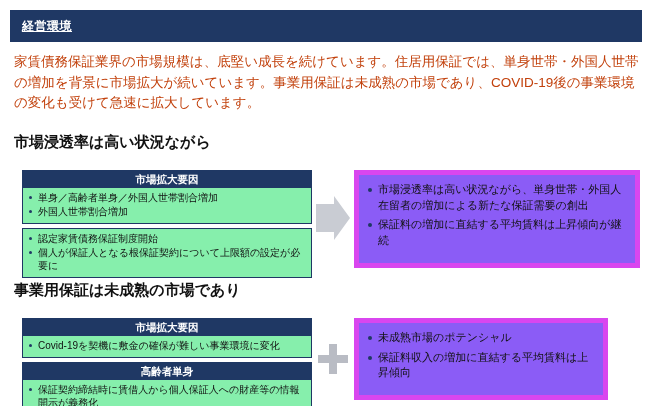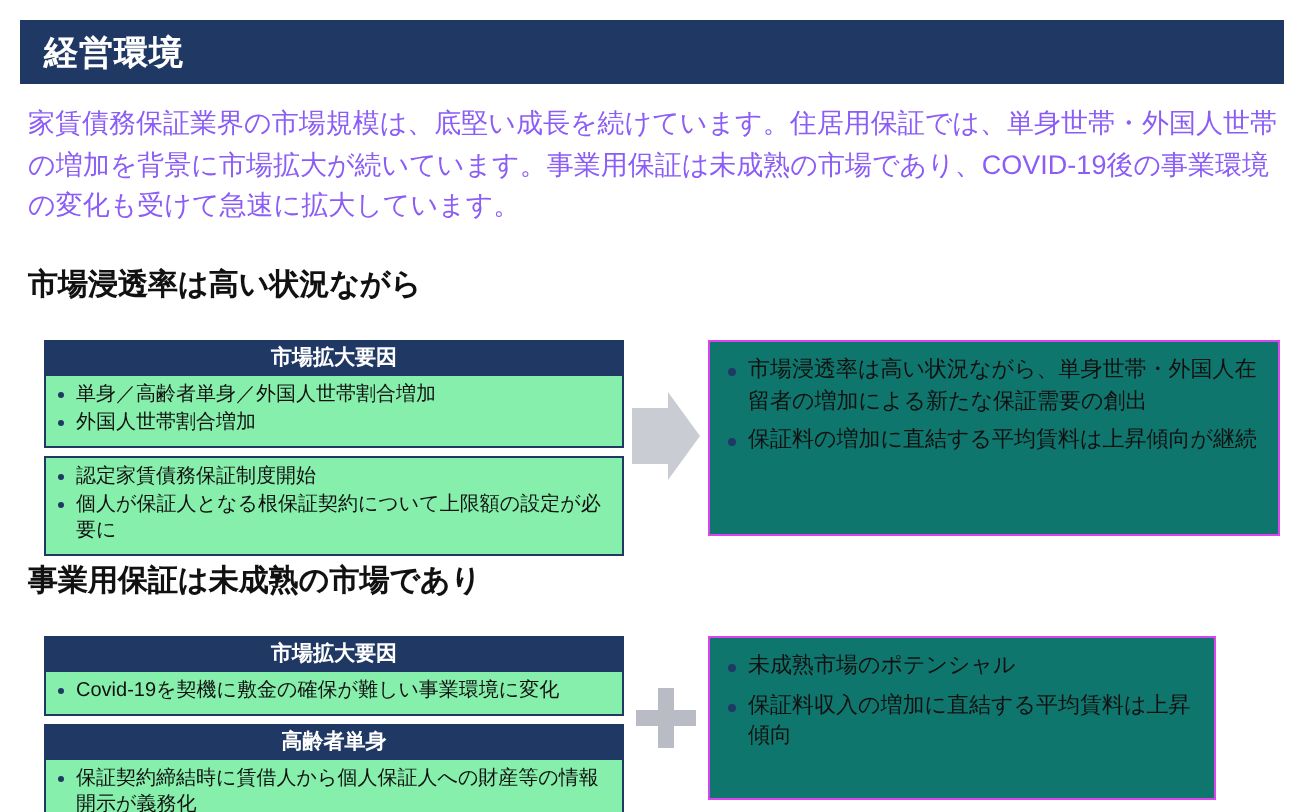--- a/index.html
+++ b/index.html
@@ -27,35 +27,36 @@
     left: 10px;
     top: 10px;
     width: 632px;
     height: 32px;
     background: #1f3864;
     display: flex;
     align-items: center;
   }
   .header-title {
     color: #ffffff;
-    font-size: 17px;
+    font-size: 12px;
     font-weight: bold;
     padding-left: 12px;
     letter-spacing: 0.5px;
+    text-decoration: underline;
   }
 
   
   .intro {
     position: absolute;
     left: 14px;
     top: 52px;
     width: 628px;
     font-size: 13.5px;
     line-height: 20.5px;
-    color: #8b5cf6;
+    color: #c2410c;
     text-align: left;
   }
 
   
   .section-heading {
     font-size: 15px;
     font-weight: bold;
     color: #111111;
   }
   #sec1-heading {
@@ -135,23 +136,23 @@
     left: 2px;
     top: 5px;
     width: 3px;
     height: 3px;
     background: #1f3864;
     border-radius: 50%;
   }
 
   
   .callout {
-    border: 1px solid #d946ef;
+    border: 5px solid #d946ef;
     box-sizing: border-box;
-    background: #0f766e;
+    background: #8b5cf6;
     width: 100%;
     height: 100%;
     padding: 7px 8px 7px 7px;
   }
   ul.callout-bullets {
     list-style: none;
     margin: 0;
     padding: 0;
   }
   ul.callout-bullets li {

